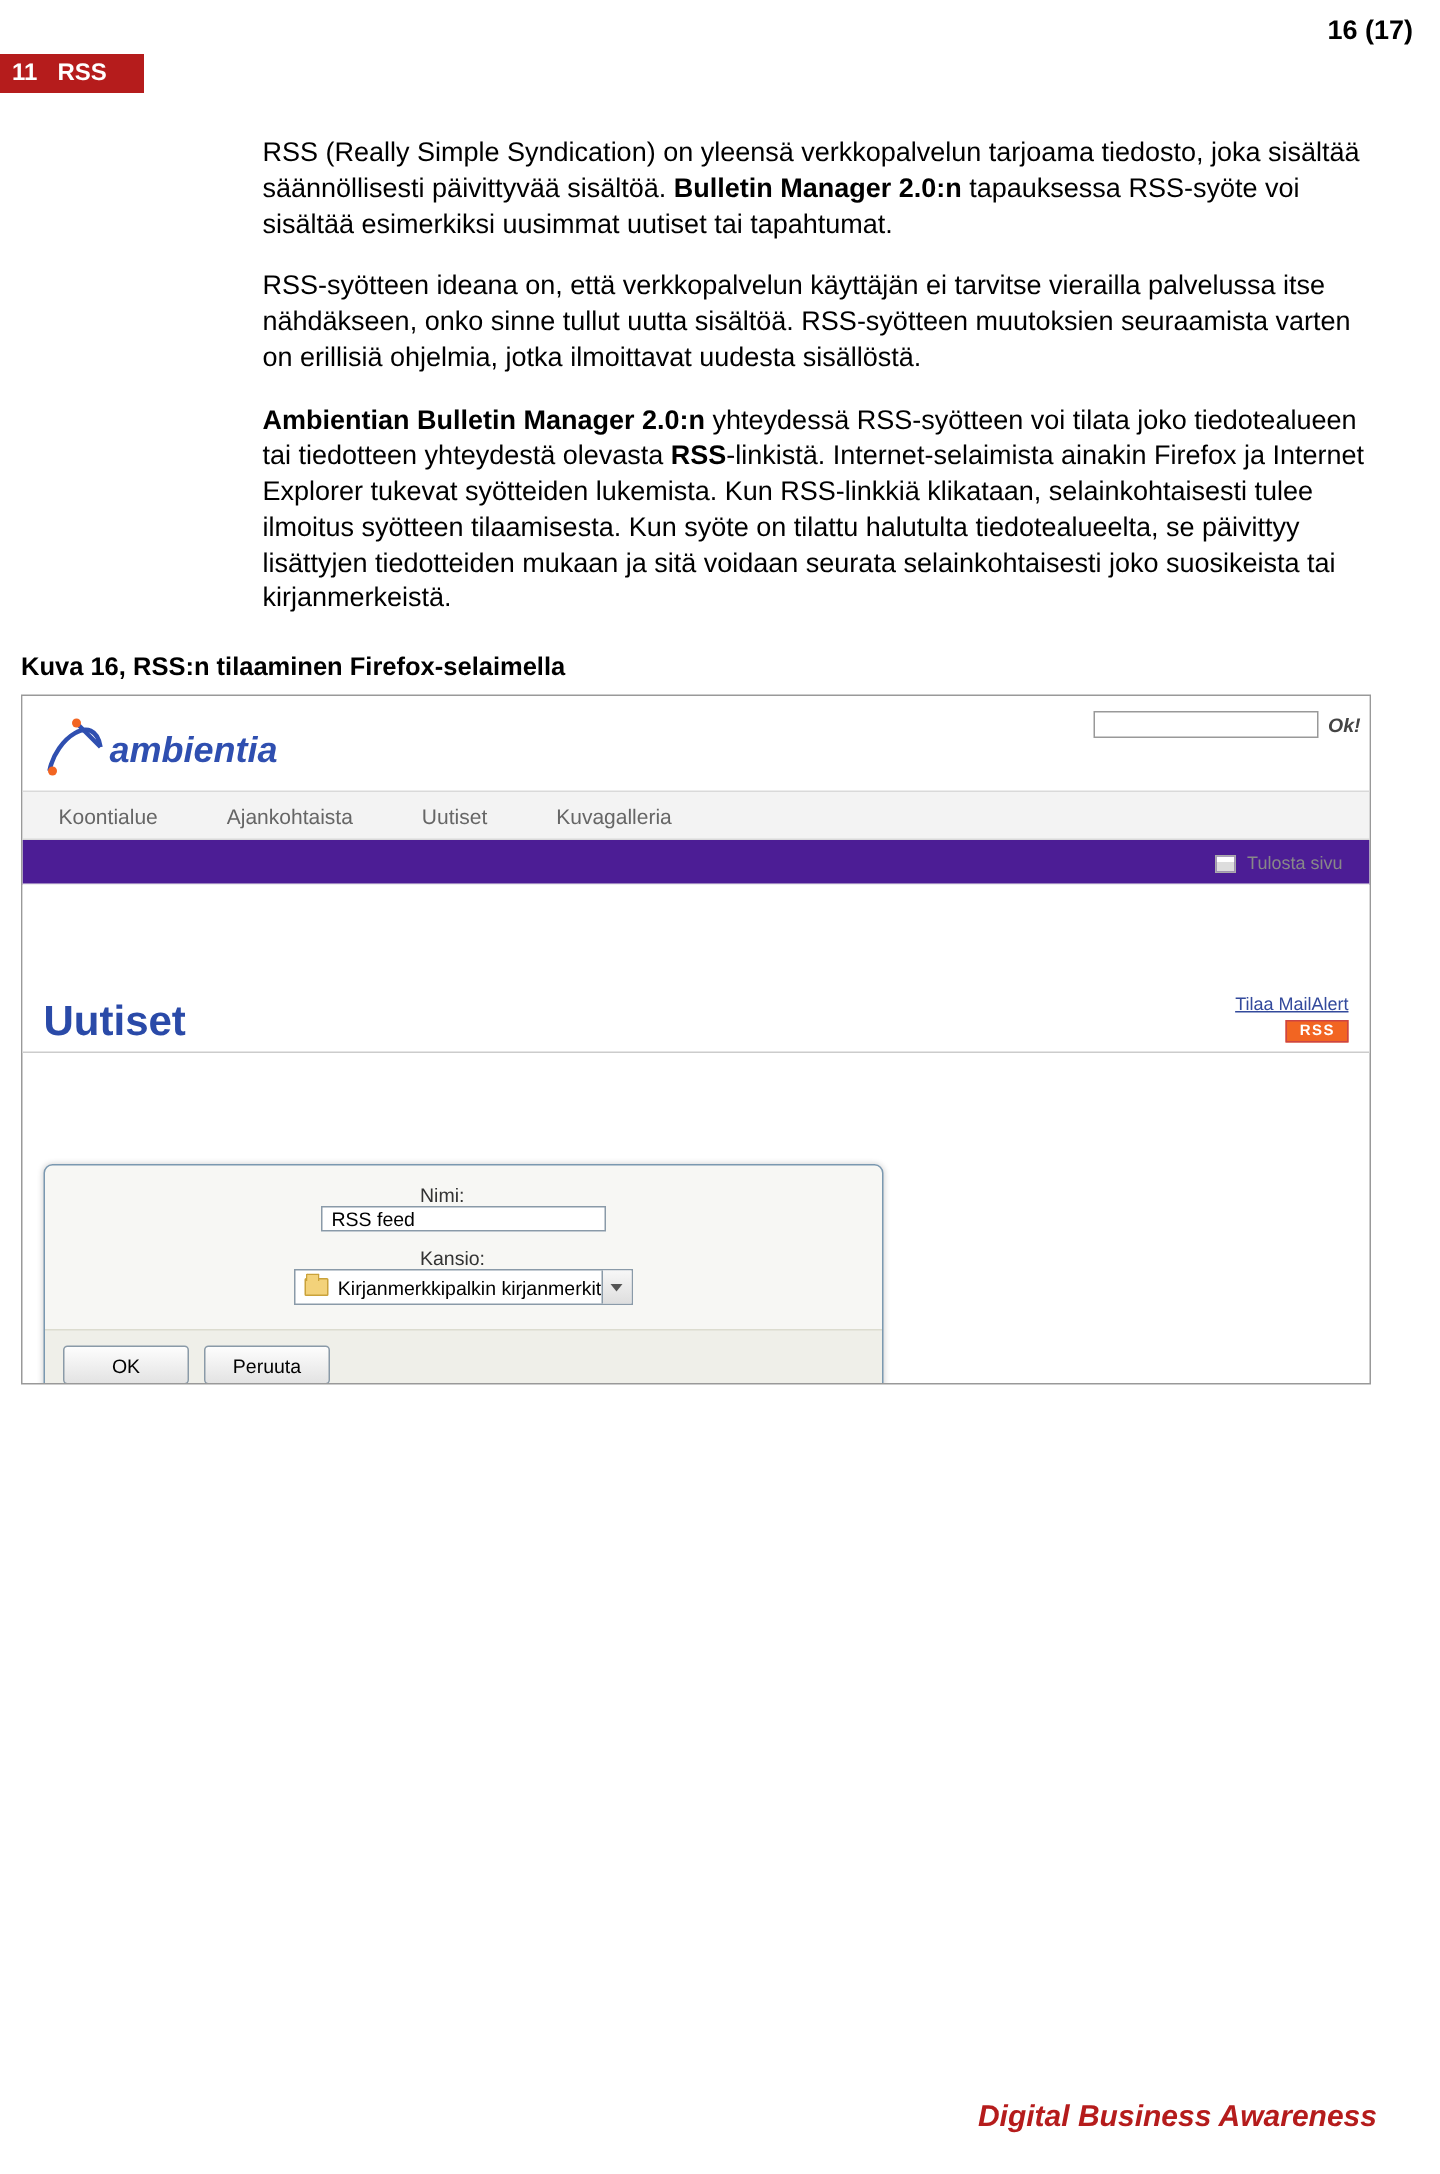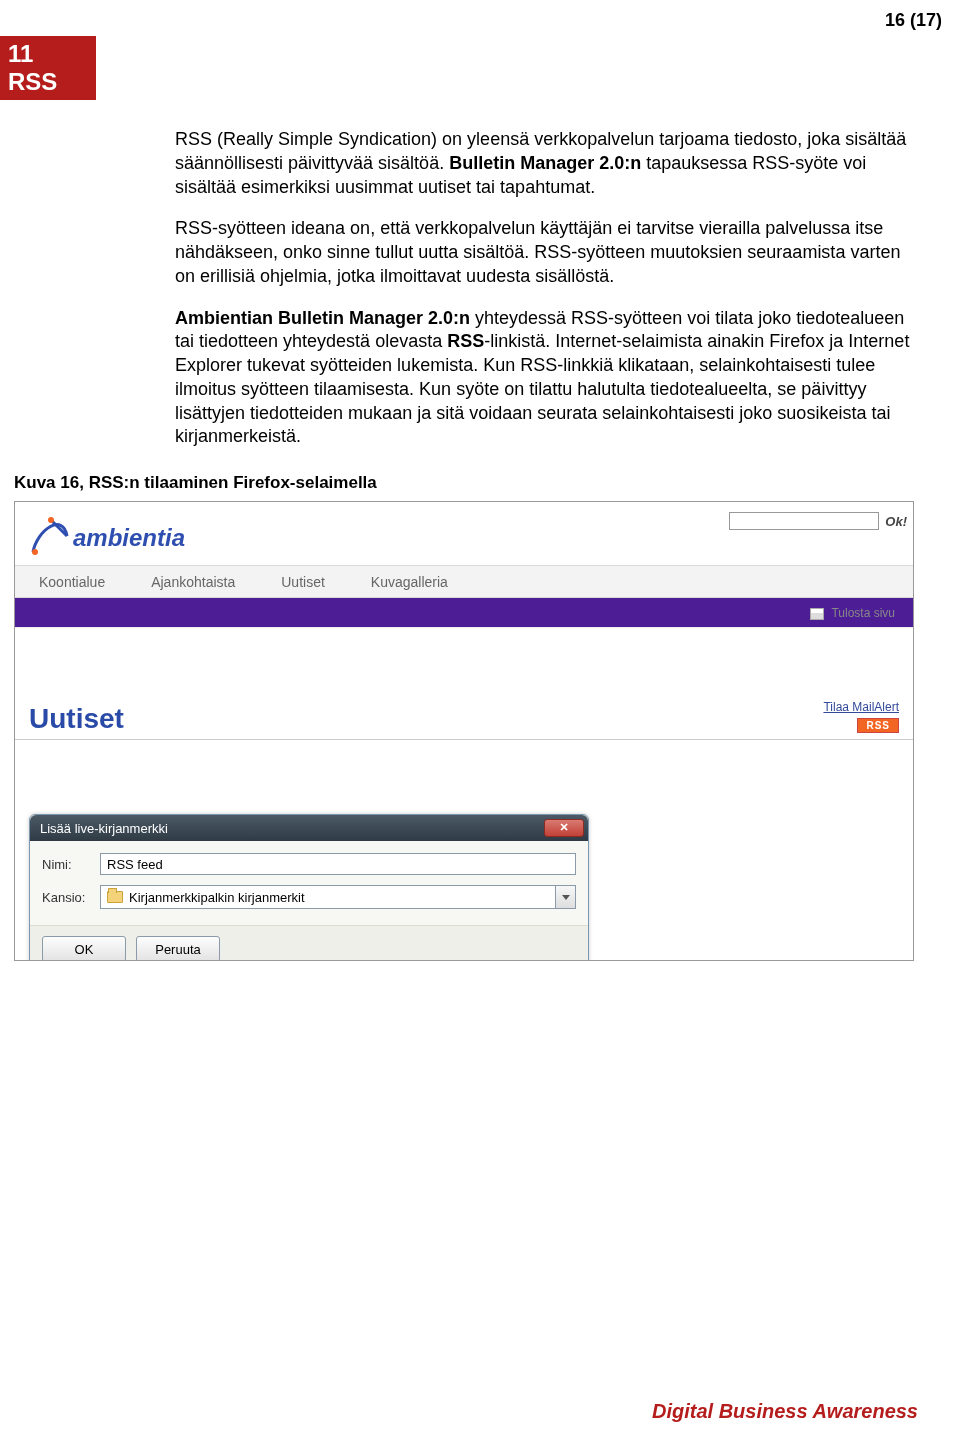--- a/index.html
+++ b/index.html
@@ -16,21 +16,21 @@
   .page-number {
     position: absolute;
     top: 10px;
     right: 18px;
     font-size: 18px;
     font-weight: bold;
   }
   .section-header {
     background: #b51c1c;
     color: #fff;
-    font-size: 24px;
+    font-size: 16px;
     font-weight: bold;
     padding: 4px 8px;
     margin-top: 36px;
     width: 96px;
   }
   .body-text {
     margin: 28px 50px 0 175px;
     font-size: 18px;
     line-height: 1.32;
   }
@@ -190,21 +190,21 @@
     background: linear-gradient(#d97a72, #c24036);
     border: 1px solid #8a2a22;
     border-radius: 3px;
     color: #fff;
     text-align: center;
     line-height: 15px;
     font-size: 11px;
     font-weight: bold;
   }
   .dialog-body { padding: 12px 12px 6px 12px; }
-  .dlg-row { display: flex; align-items: center; margin-bottom: 10px; }
+  .dlg-row { display: flex; align-items: center; margin-bottom: 10px; flex-direction: column; }
   .dlg-row label { width: 58px; color: #333; }
   .dlg-input {
     flex: 1;
     height: 22px;
     border: 1px solid #8a9aa8;
     background: #fff;
     padding: 0 6px;
     font-size: 13px;
   }
   .folder-icon {
@@ -334,26 +334,20 @@
   <div class="uutiset-row">
     <span class="uutiset-title">Uutiset</span>
     <a class="mailalert">Tilaa MailAlert</a>
     <span class="rss-badge">RSS</span>
   </div>
 
 
   <div style="height:220px"></div>
 
   <div class="dialog">
-    <div class="dialog-titlebar">
-      <span>Lisää live-kirjanmerkki</span>
-      <span class="dialog-close">
-        <span>✕</span>
-      </span>
-    </div>
     <div class="dialog-body">
       <div class="dlg-row">
         <label>Nimi:</label>
         <input class="dlg-input" value="RSS feed" style="">
       </div>
       <div class="dlg-row">
         <label>Kansio:</label>
         <div class="dlg-folder-select">
           <span class="folder-icon"></span>
           <span>Kirjanmerkkipalkin kirjanmerkit</span>

